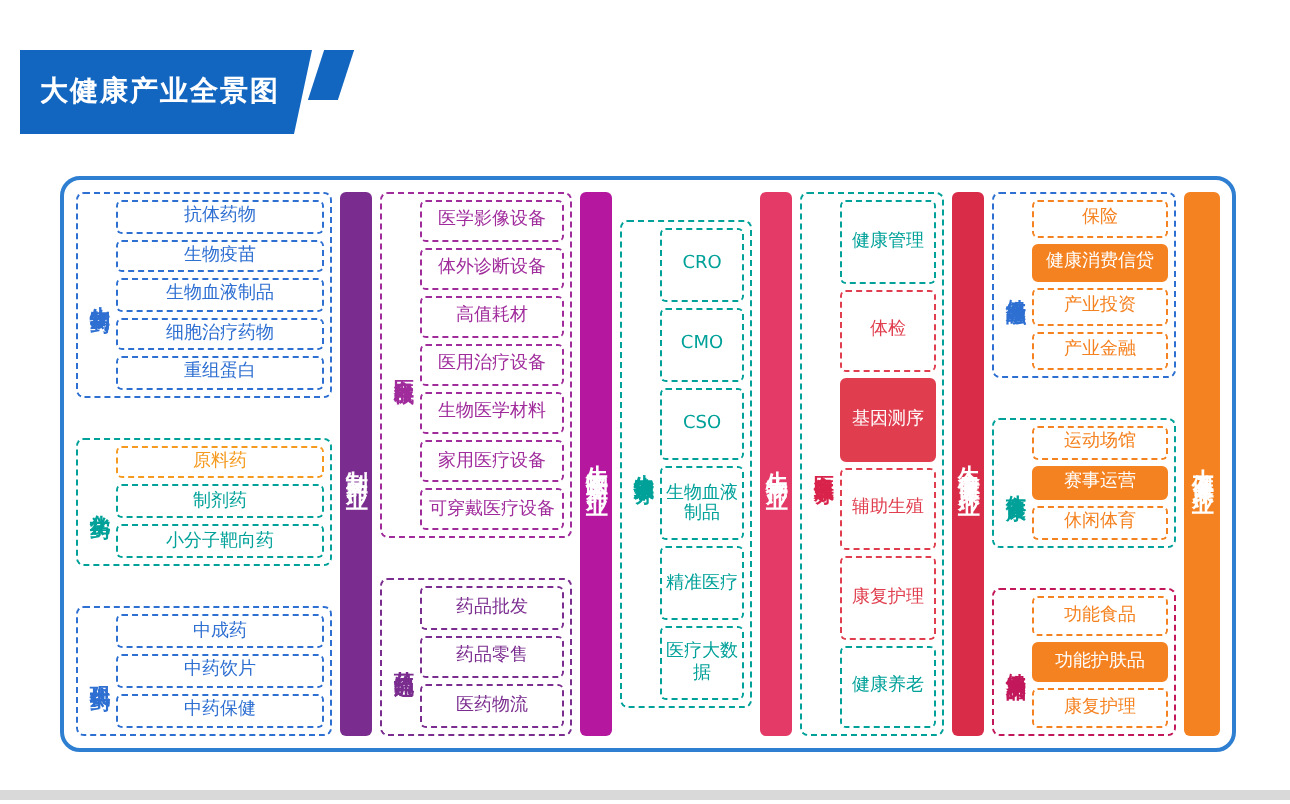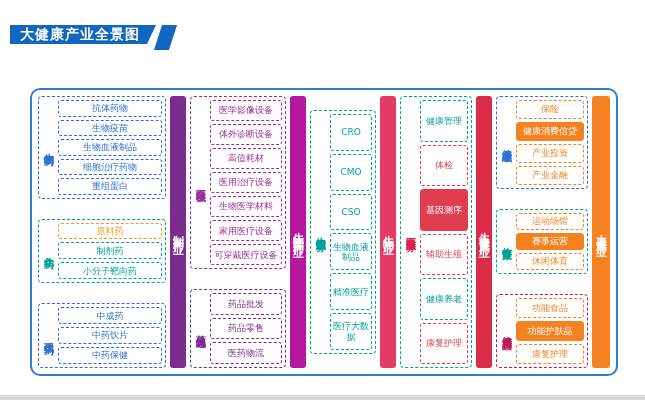--- a/index.html
+++ b/index.html
@@ -2,21 +2,21 @@
 <html><head>
 <meta charset="utf-8">
 <style>
   * { margin:0; padding:0; box-sizing:border-box; }
   html,body { width:645px; height:402px; }
   body {
     background:#fff;
     font-family:"DejaVu Sans","Liberation Sans",sans-serif;
     position:relative; overflow:hidden;
   }
-  .header { position:absolute; left:10px; top:25px; height:19px; display:flex; gap:6px; }
+  .header { position:absolute; left:10px; top:25px; height:42px; display:flex; gap:6px; }
   .banner {
     background:#1266c0; color:#fff; font-size:14px; font-weight:bold;
     display:flex; align-items:center; padding:0 16px 0 10px;
     clip-path:polygon(0 0,100% 0,calc(100% - 9px) 100%,0 100%);
     letter-spacing:1px;
   }
   .accent { width:15px; height:25px; background:#1266c0; transform:skewX(-18deg); margin-left:-4px; }
 
   .diagram {
     position:absolute; left:30px; top:88px; width:588px; height:288px;
@@ -134,22 +134,22 @@
 
   <div class="bar" style="--c:#e43a67; width:16px">生物产业</div>
 
   <div class="group" style="--c:#00a199; --lc:#d9234a; width:72px; flex:none">
     <div class="vlabel">医疗健康服务</div>
     <div class="items">
       <div class="item" style="--ic:#00a199">健康管理</div>
       <div class="item" style="--ic:#e03e4e">体检</div>
       <div class="item filled" style="--ic:#e03e4e">基因测序</div>
       <div class="item" style="--ic:#e03e4e">辅助生殖</div>
+      <div class="item" style="--ic:#e03e4e">康复护理</div>
       <div class="item" style="--ic:#00a199">健康养老</div>
-      <div class="item" style="--ic:#e03e4e">康复护理</div>
     </div>
   </div>
 
   <div class="bar" style="--c:#d92c49; width:16px">生命健康产业</div>
 
   <div class="stack" style="width:92px">
     <div class="group" style="--c:#2e6fd2; --ic:#f58220; flex:4.5">
       <div class="vlabel">健康金融</div>
       <div class="items">
         <div class="item">保险</div>

